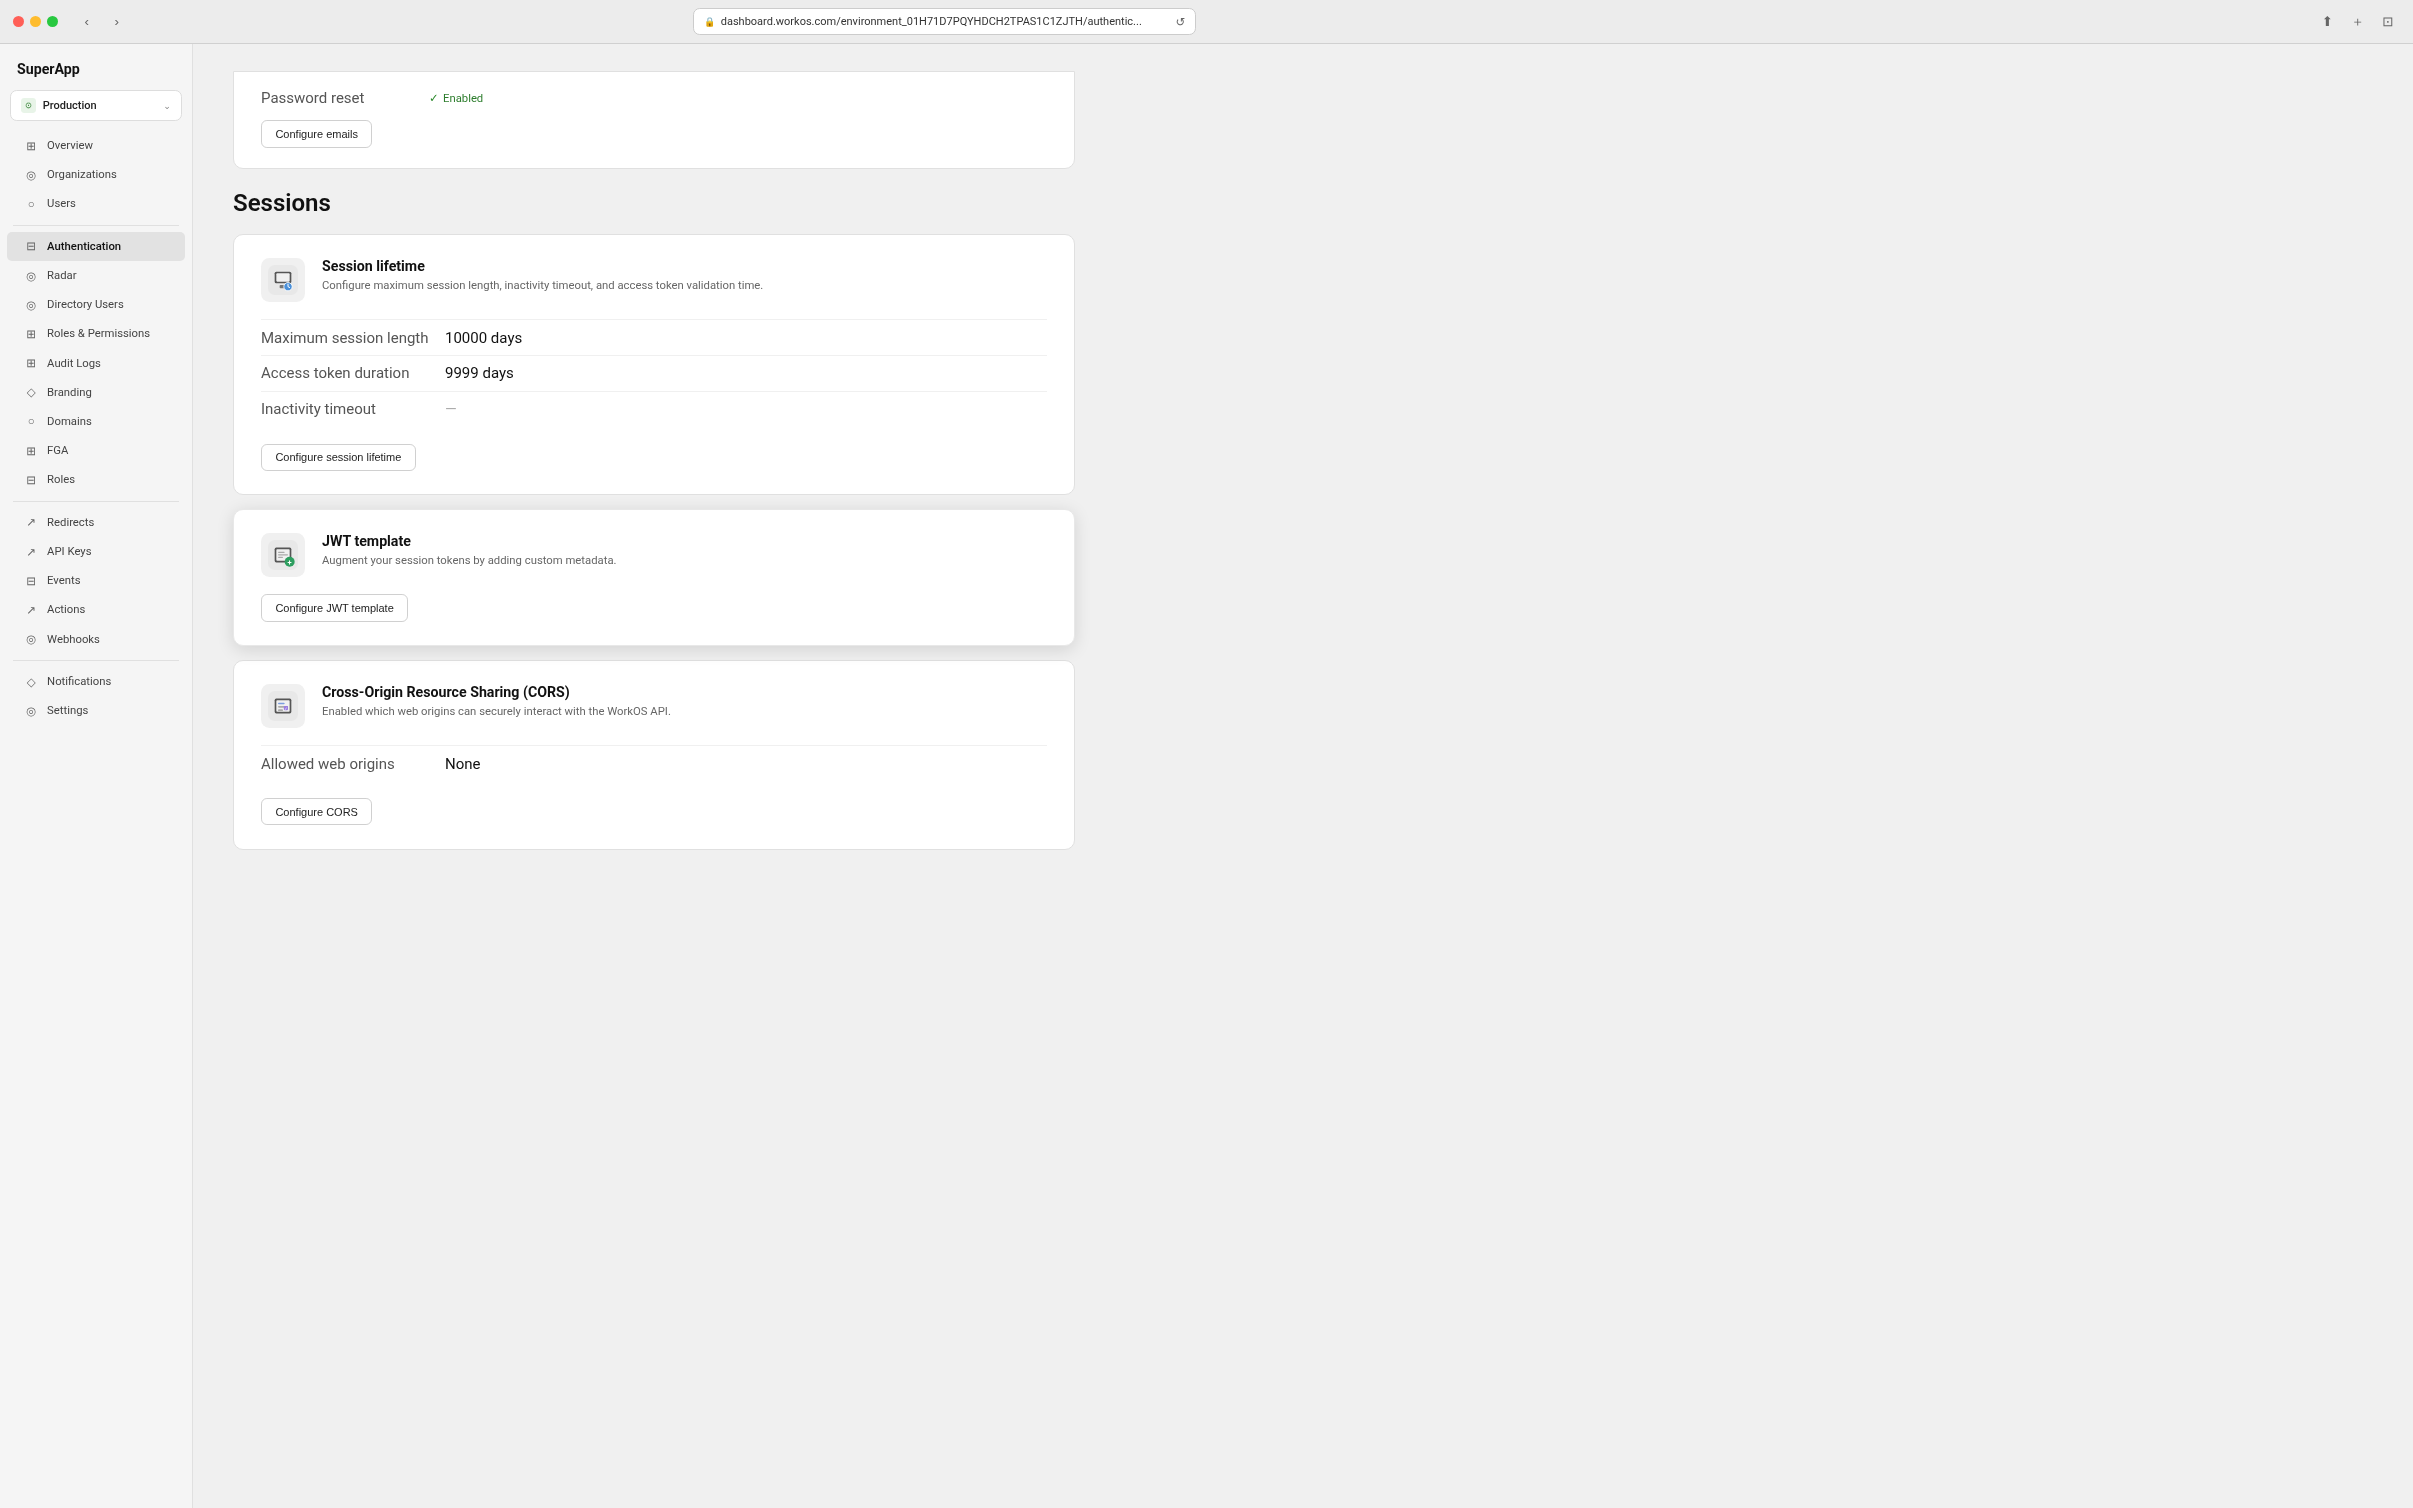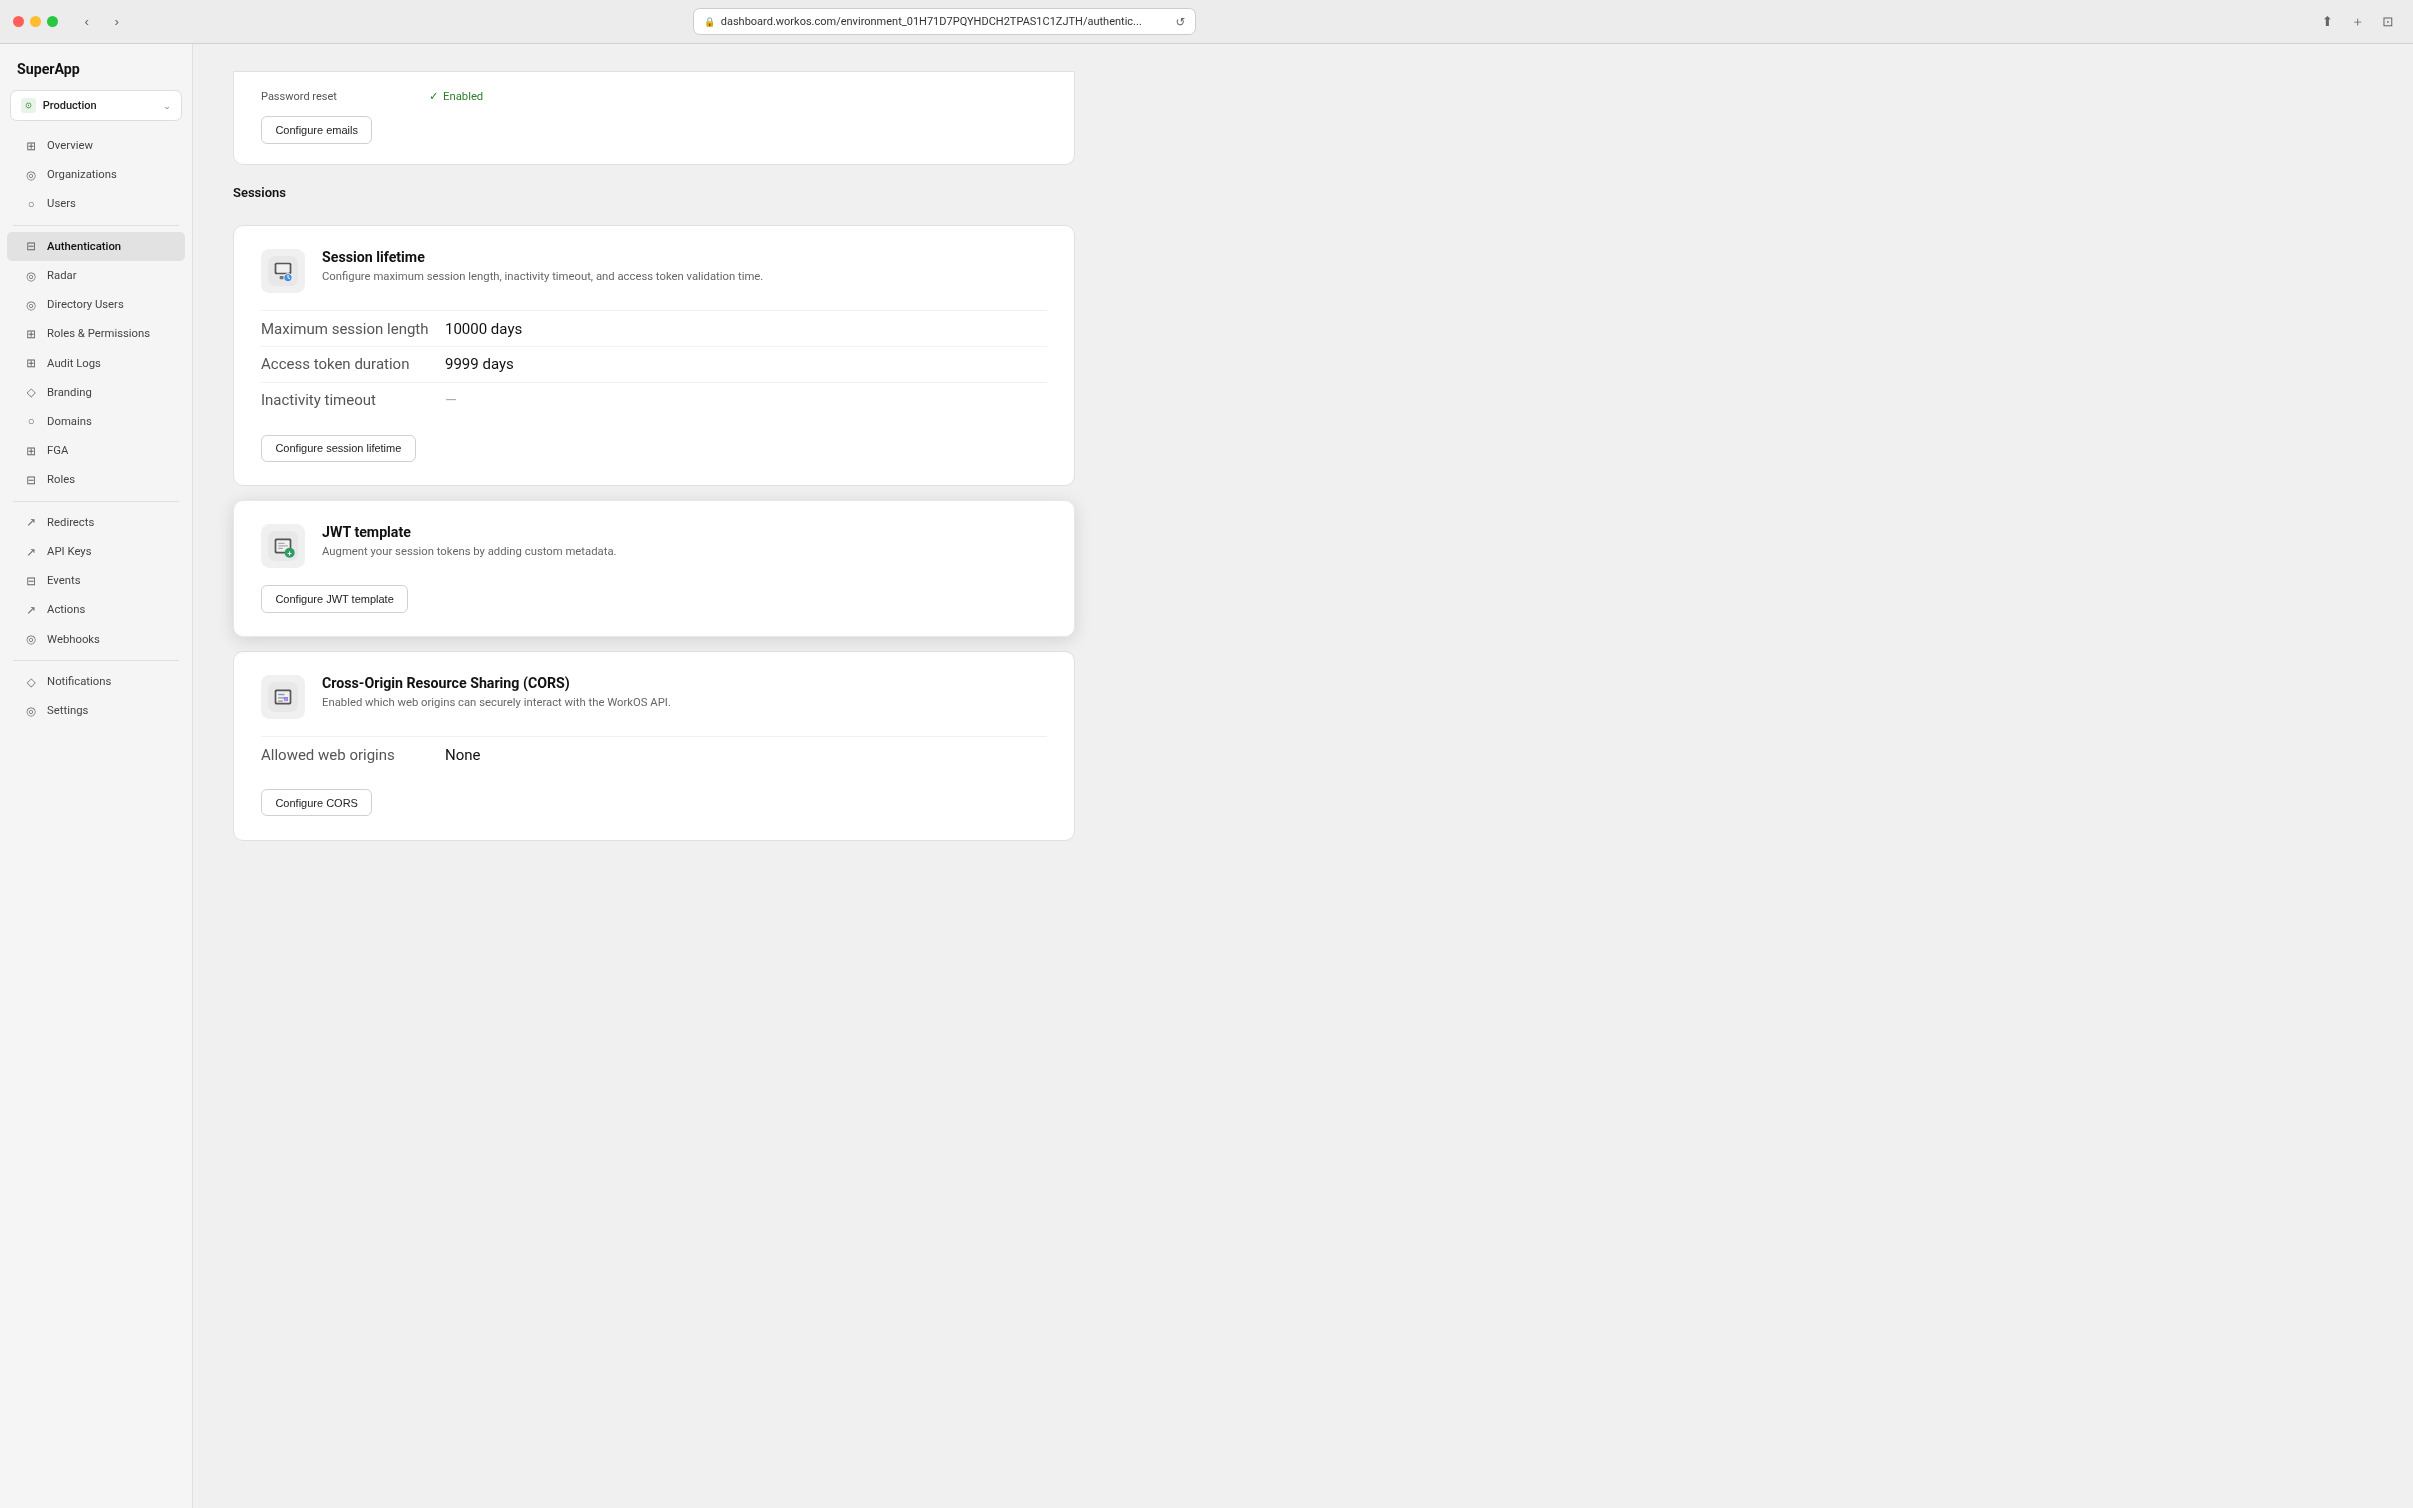--- a/index.html
+++ b/index.html
@@ -249,41 +249,41 @@
       background: white;
       font-size: 11px;
       font-weight: 500;
       color: #222;
       cursor: pointer;
       transition: background 0.15s;
     }
 
     
     .section-title {
-      font-size: 13px;
+      font-size: 24px;
       font-weight: 600;
       color: #111;
-      margin-bottom: 25px;
+      margin-bottom: 17px;
       margin-top: 6.7px;
     }
 
     
     .top-card {
       background: white;
       border: 0.8px solid #e0e0e0;
       border-radius: 0 0 10px 10px;
       padding: 17px 27px 20px;
       margin-bottom: 20px;
     }
     .top-card-row {
       display: flex;
       align-items: center;
       margin-bottom: 13.4px;
     }
-    .top-card-label { width: 168px; color: #555; font-size: 11px; }
+    .top-card-label { width: 168px; color: #555; font-size: 15px; }
   </style>
 </head>
 <body>
 
 <div class="browser-chrome">
   <div class="traffic-lights">
     <div class="traffic-light tl-red"></div>
     <div class="traffic-light tl-yellow"></div>
     <div class="traffic-light tl-green"></div>
   </div>

